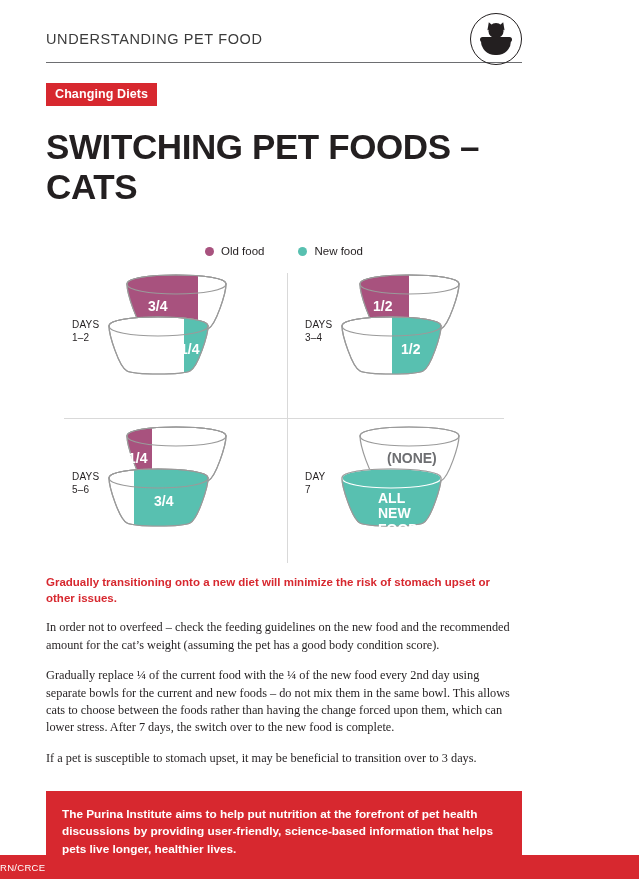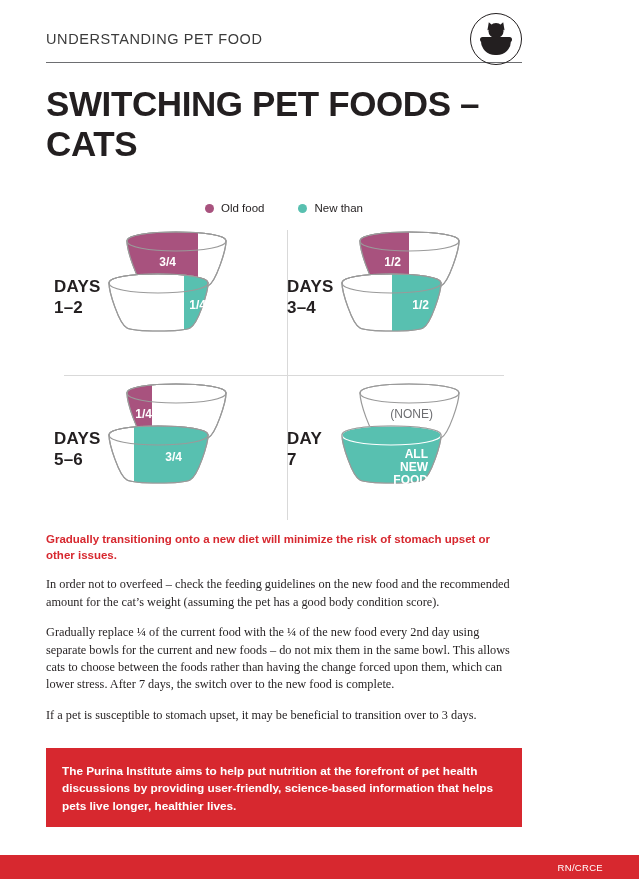--- a/index.html
+++ b/index.html
@@ -146,24 +146,24 @@
     width: 230px;
     height: 150px;
   }
   .q1 { left: 0;   top: 0; }
   .q2 { left: 233px; top: 0; }
   .q3 { left: 0;   top: 152px; }
   .q4 { left: 233px; top: 152px; }
 
   .day-label {
     position: absolute;
-    left: 0;
+    left: 18px;
     top: 52px;
-    font-size: 17px;
-    font-weight: bold;
+    font-size: 10px;
+    font-weight: normal;
     line-height: 1.25;
     color: #231f20;
     letter-spacing: 0.2px;
   }
   .bowls { position: absolute; left: 52px; top: 0; }
 
   .bowl {
     position: absolute;
     width: 105px;
     height: 62px;
@@ -173,28 +173,28 @@
     top: 6px;
   }
   .bowl-bottom {
     left: 0px;
     top: 48px;
   }
   .bowl svg { display: block; }
 
   .bowl-text {
     position: absolute;
-    font-size: 12px;
+    font-size: 14px;
     color: #ffffff;
     font-weight: bold;
-    text-align: right;
+    text-align: left;
     line-height: 1.1;
     pointer-events: none;
   }
-  .bowl-text.dark { color: #6d6e71; font-weight: normal; }
+  .bowl-text.dark { color: #6d6e71; font-weight: bold; }
 
   
   .lead {
     color: #d7282f;
     font-size: 11.5px;
     font-weight: bold;
     margin-top: 2px;
     line-height: 1.4;
   }
   .body-text {
@@ -252,22 +252,21 @@
   .footer-bar {
     position: absolute;
     left: 0; bottom: 0;
     width: 639px;
     height: 24px;
     background: #d7282f;
     color: #ffffff;
     font-size: 9.5px;
     display: flex;
     align-items: center;
-    justify-content: flex-end;
-    padding-right: 36px;
+    padding-right: 48px;
     letter-spacing: 0.3px;
   }
 </style>
 </head>
 <body>
 
 <div class="page">
 
   
   <div class="header">
@@ -278,33 +277,34 @@
         <div class="cat-ear-r"></div>
         <div class="cat-head"></div>
         <div class="bowl-rim"></div>
         <div class="bowl-body"></div>
       </div>
     </div>
   </div>
   <hr class="header-rule">
 
   
+  <div class="tag">Changing Diets</div>
 
   
   <h1 class="doc-title">SWITCHING PET FOODS – CATS</h1>
 
   
   <div class="legend">
     <div class="legend-item">
       <span class="swatch" style="background:#a8527e"></span>
       <span>Old food</span>
     </div>
     <div class="legend-item">
       <span class="swatch" style="background:#58c0b0"></span>
-      <span>New than</span>
+      <span>New food</span>
     </div>
   </div>
 
   
   <div class="diagram">
     <div class="divider-v"></div>
     <div class="divider-h"></div>
 
     <div class="quad q1">
       <div class="day-label">

